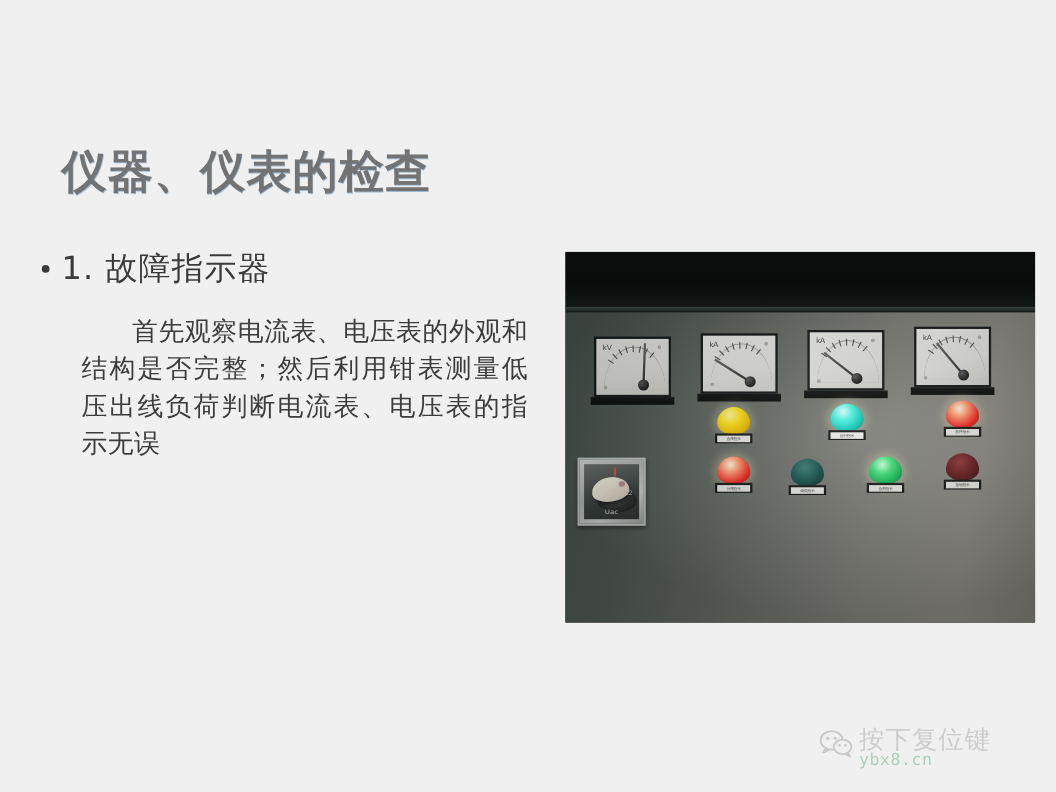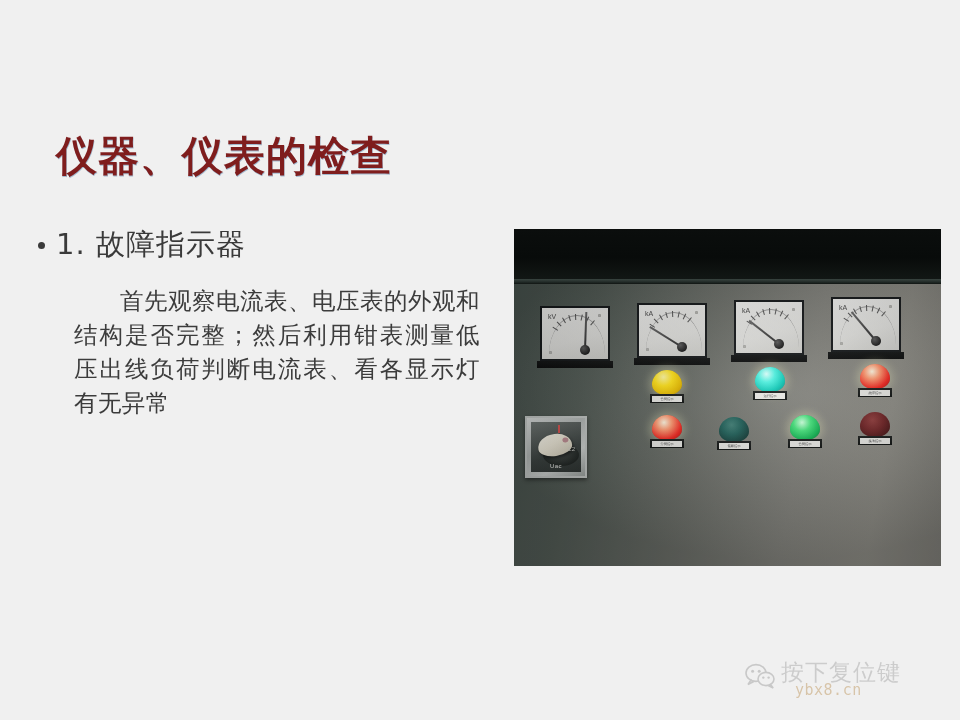--- a/index.html
+++ b/index.html
@@ -21,21 +21,21 @@
 
   
   .slide-title {
     position: absolute;
     left: 56px;
     top: 129px;
     font-family: "DejaVu Sans", "Liberation Sans", sans-serif;
     font-size: 41px;
     font-weight: bold;
     letter-spacing: 1px;
-    color: #7f1d1d;
+    color: #737373;
     text-shadow: 0.5px 0.5px 0 rgba(20,90,150,0.35);
     white-space: nowrap;
   }
 
   
   .text-col {
     position: absolute;
     left: 38px;
     top: 222px;
     width: 460px;
@@ -338,46 +338,46 @@
     left: 36px;
     top: 2px;
     font-family: "DejaVu Sans", "Liberation Sans", sans-serif;
     font-size: 23px;
     color: #7a7a7a;
     letter-spacing: 1px;
     white-space: nowrap;
   }
   .wm-url {
     position: absolute;
-    left: 50px;
+    left: 36px;
     top: 26px;
     font-family: "DejaVu Sans Mono", "Liberation Mono", monospace;
     font-size: 15px;
-    color: #a16207;
+    color: #15803d;
     letter-spacing: 0.5px;
   }
 </style>
 </head>
 <body>
 
 <div class="slide">
 
   <div class="slide-title">仪器、仪表的检查</div>
 
   <div class="text-col">
 
     <div class="bullet-block">
       <div class="bullet-row">
         <div class="bullet-dot"><span></span></div>
         <div class="bullet-heading">1. 故障指示器</div>
       </div>
     </div>
 
     <div class="bullet-block block-2">
-      <div class="body-para">首先观察电流表、电压表的外观和结构是否完整；然后利用钳表测量低压出线负荷判断电流表、看各显示灯有无异常</div>
+      <div class="body-para">首先观察电流表、电压表的外观和结构是否完整；然后利用钳表测量低压出线负荷判断电流表、电压表的指示无误</div>
     </div>
 
   </div>
 
   <div class="photo">
     <div class="ph-darkband"></div>
     <div class="ph-lip"></div>
     <div class="ph-panel">
 
       <div class="meter" style="left:23px; top:22px;">

